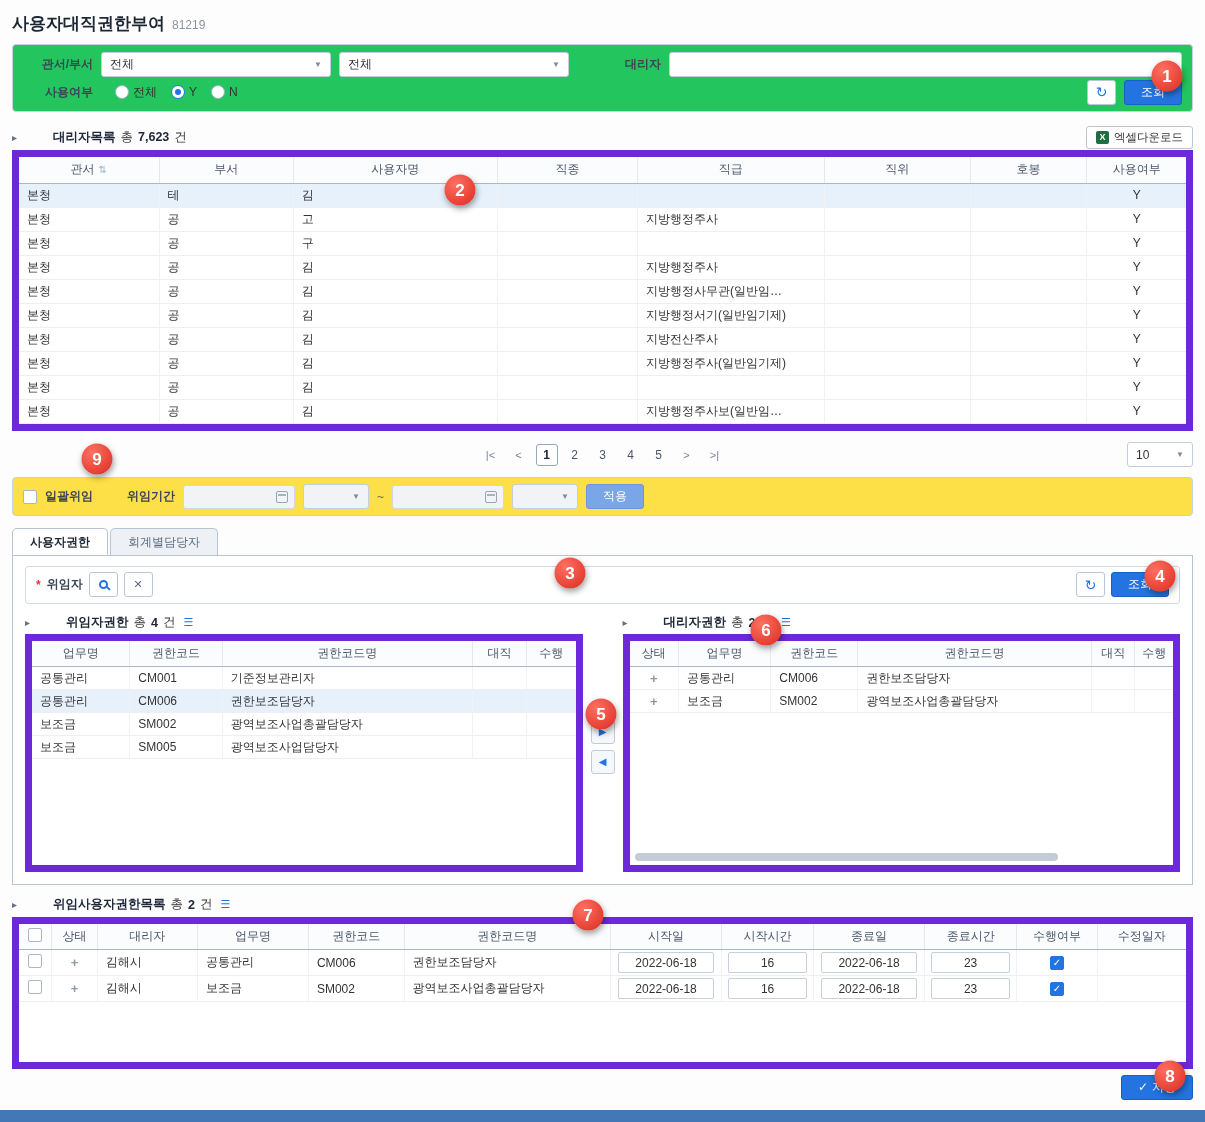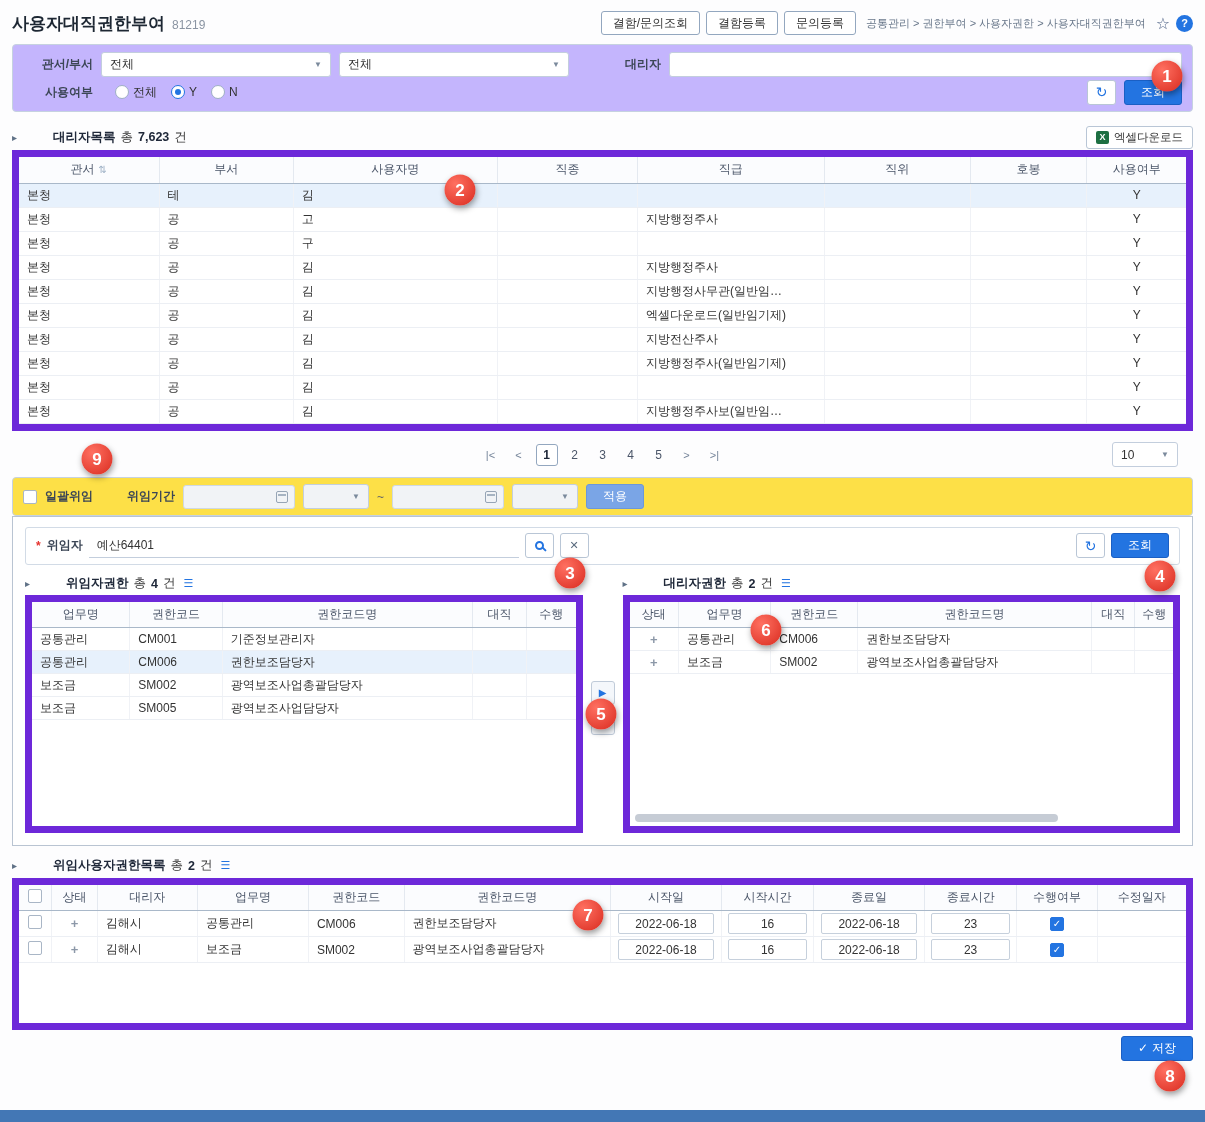--- a/index.html
+++ b/index.html
@@ -18,21 +18,21 @@
   .page-code { font-size:12px; color:#8a94a2; }
   .topbar-right { display:flex; align-items:center; gap:6px; }
   .btn-outline { height:24px; padding:0 11px; background:#fff; border:1px solid #93a7bf;
     border-radius:3px; font-size:12px; color:#333; cursor:pointer; font-family:inherit; }
   .breadcrumb { font-size:11px; color:#68778a; margin:0 4px; }
   .star-icon { font-size:16px; color:#55688a; cursor:pointer; }
   .help-icon { width:17px; height:17px; border-radius:50%; background:#2374e1; color:#fff;
     font-size:11px; font-weight:bold; display:inline-flex; align-items:center; justify-content:center; cursor:pointer; }
 
   
-  .filter-box { margin-top:6px; border:1px solid #c6d2e0; border-radius:4px; background:#c4b5fd; padding:5px 10px; }
+  .filter-box { margin-top:6px; border:1px solid #c6d2e0; border-radius:4px; background:#22c55e; padding:5px 10px; }
   .filter-row { height:28px; display:flex; align-items:center; gap:8px; }
   .flabel { font-weight:bold; color:#3c4656; white-space:nowrap; }
   .select { height:25px; border:1px solid #c3cedd; border-radius:3px; background:#fff;
     display:flex; align-items:center; justify-content:space-between; padding:0 8px; cursor:pointer; }
   .select.w230 { width:230px; }
   .select.small { width:66px; }
   .select.disabled, .date-input.disabled { background:#f1f3f6; color:#9aa4b1; }
   .caret { font-size:8px; color:#7b8a9c; margin-left:6px; }
   .text-input { height:25px; border:1px solid #c3cedd; border-radius:3px; background:#fff; flex:1; padding:0 8px; display:flex; align-items:center; }
   .radios { display:flex; align-items:center; gap:14px; margin-left:14px; }
@@ -78,21 +78,21 @@
   .deputy-wrap td { height:24px; }
 
   
   .pagination-row { margin-top:10px; height:28px; display:flex; align-items:center; position:relative; }
   .pagination { flex:1; display:flex; align-items:center; justify-content:center; gap:6px; }
   .pg-btn { min-width:22px; height:22px; display:inline-flex; align-items:center; justify-content:center;
     color:#76859a; font-size:11px; cursor:pointer; border-radius:3px; }
   .pg-num { min-width:22px; height:22px; display:inline-flex; align-items:center; justify-content:center;
     color:#4a5568; font-size:12px; cursor:pointer; border-radius:3px; }
   .pg-num.active { border:1px solid #93a7bf; background:#fff; font-weight:bold; color:#20293a; }
-  .page-size { position:absolute; right:15px; width:62px; }
+  .page-size { position:absolute; right:0; width:62px; }
 
   
   .bulk-box { margin-top:8px; border:1px solid #c6d2e0; border-radius:4px; background:#fde047; padding:6px 10px 5px; }
   .bulk-row { height:26px; display:flex; align-items:center; gap:8px; }
   .checkbox { width:14px; height:14px; border:1px solid #a9b6c6; border-radius:2px; background:#fff;
     display:inline-flex; align-items:center; justify-content:center; cursor:pointer; flex:none; }
   .checkbox.checked { background:#2374e1; border-color:#2374e1; }
   .checkbox.checked::after { content:'✓'; color:#fff; font-size:10px; font-weight:bold; }
   .date-input { width:112px; height:24px; border:1px solid #cfd8e3; border-radius:3px;
     display:flex; align-items:center; justify-content:space-between; padding:0 6px; }
@@ -144,28 +144,20 @@
 </style>
 </head>
 <body>
 
 <div id="page">
 
   <div class="topbar">
     <div class="title-wrap">
       <span class="page-title">사용자대직권한부여</span>
       <span class="page-code">81219</span>
-    </div>
-    <div class="topbar-right">
-      <button class="btn-outline">결함/문의조회</button>
-      <button class="btn-outline">결함등록</button>
-      <button class="btn-outline">문의등록</button>
-      <span class="breadcrumb">공통관리 &gt; 권한부여 &gt; 사용자권한 &gt; 사용자대직권한부여</span>
-      <span class="star-icon">☆</span>
-      <span class="help-icon">?</span>
     </div>
   </div>
 
   <div class="filter-box">
     <div class="filter-row">
       <span class="flabel" style="width:70px;text-align:right">관서/부서</span>
       <div class="select w230">
         <span>전체</span>
         <span class="caret">▼</span>
       </div>
@@ -289,21 +281,21 @@
             <td>지방행정사무관(일반임…</td>
             <td></td>
             <td></td>
             <td class="c">Y</td>
           </tr>
           <tr>
             <td>본청</td>
             <td>공</td>
             <td>김</td>
             <td></td>
-            <td>엑셀다운로드(일반임기제)</td>
+            <td>지방행정서기(일반임기제)</td>
             <td></td>
             <td></td>
             <td class="c">Y</td>
           </tr>
           <tr>
             <td>본청</td>
             <td>공</td>
             <td>김</td>
             <td></td>
             <td>지방전산주사</td>
@@ -382,29 +374,30 @@
         <span class="cal-icon"></span>
       </div>
       <div class="select small disabled">
         <span></span>
         <span class="caret">▼</span>
       </div>
       <button class="btn-primary light">적용</button>
     </div>
   </div>
 
+  <div class="tabs">
+    <div class="tab active"><span>사용자권한</span></div>
+    <div class="tab"><span>회계별담당자</span></div>
+  </div>
 
   <div class="tab-panel">
 
     <div class="delegator-box">
       <span class="req-mark">*</span>
       <span class="flabel">위임자</span>
-      <div class="underline-input">
-        <span>예산64401</span>
-      </div>
       <button class="icon-btn">
           <span class="mag-icon"></span>
         </button>
       <button class="icon-btn">
           <span class="x-glyph">✕</span>
         </button>
       <div class="spacer"></div>
       <button class="icon-btn">
           <span class="refresh-glyph">↻</span>
         </button>

